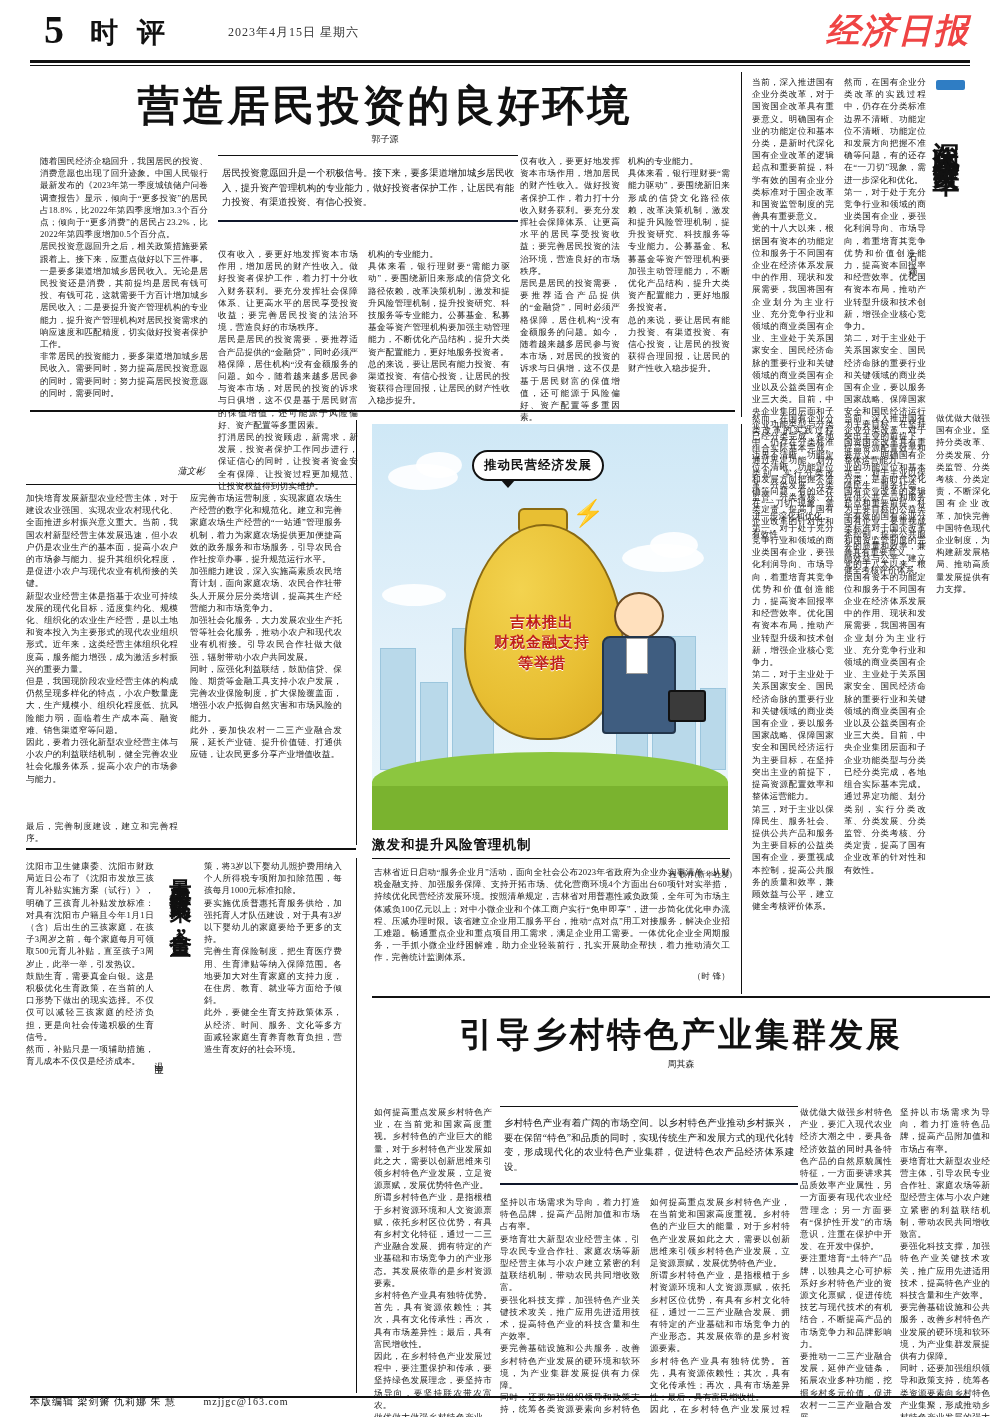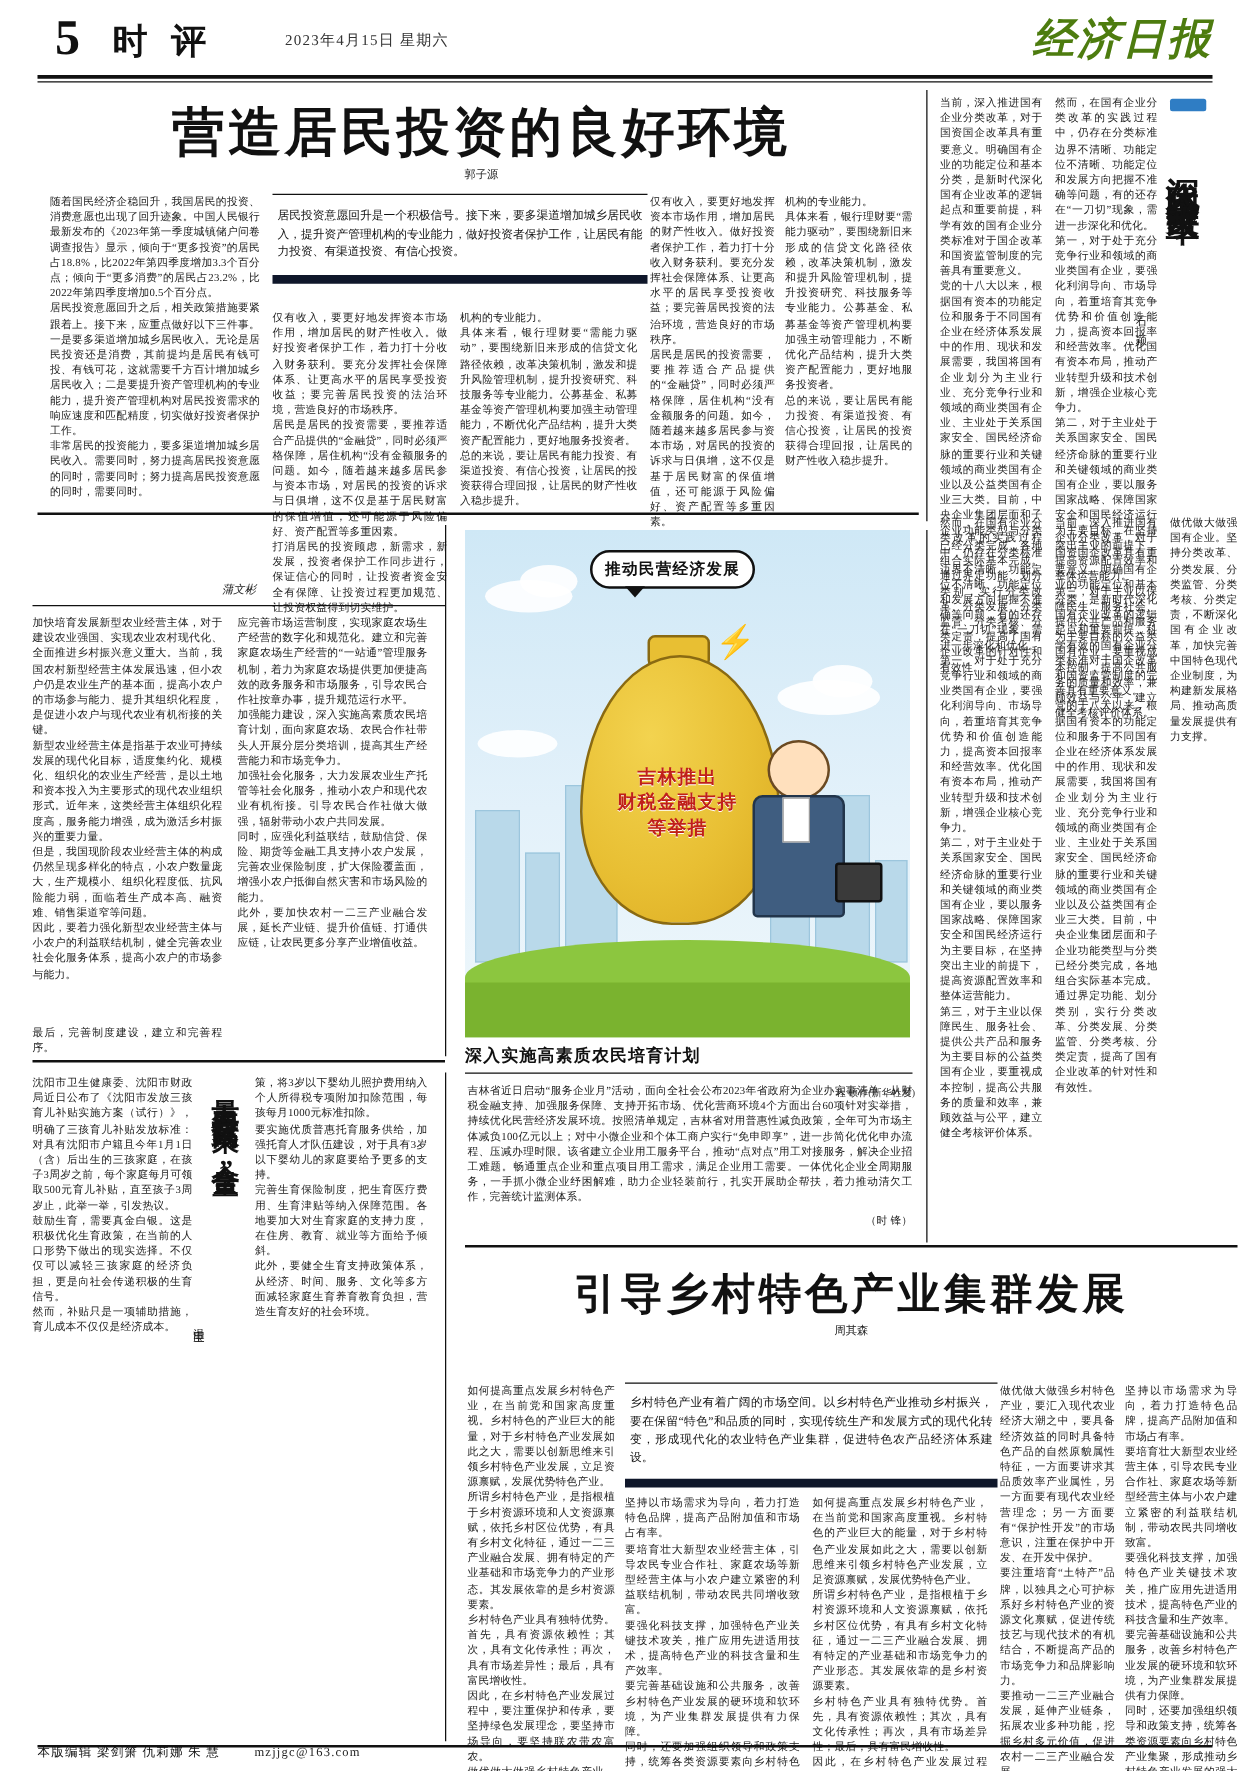--- a/index.html
+++ b/index.html
@@ -3,37 +3,37 @@
 <meta charset="utf-8">
 <style>
   html,body{margin:0;padding:0;background:#fff;}
   body{width:1000px;height:1417px;font-family:"Liberation Serif","DejaVu Serif",serif;color:#111;position:relative;overflow:hidden;}
   .page{position:relative;width:1000px;height:1417px;}
   
   .masthead{position:absolute;left:0;top:0;width:1000px;height:62px;}
   .mh-page-no{position:absolute;left:44px;top:6px;font-size:40px;font-weight:bold;font-family:"Liberation Serif",serif;}
   .mh-section{position:absolute;left:90px;top:14px;font-size:28px;font-weight:bold;letter-spacing:6px;}
   .mh-date{position:absolute;left:196px;top:24px;font-size:12px;color:#333;letter-spacing:1px;margin-left:32px;}
-  .mh-logo{position:absolute;right:30px;top:8px;font-size:34px;font-weight:bold;font-family:"Liberation Serif",serif;color:#4d7c0f;letter-spacing:2px;font-style:italic;}
+  .mh-logo{position:absolute;right:30px;top:8px;font-size:34px;font-weight:bold;font-family:"Liberation Serif",serif;color:#ef4444;letter-spacing:2px;font-style:italic;}
   .mh-rule{position:absolute;left:30px;top:60px;width:940px;height:3px;background:#111;}
   .mh-rule2{position:absolute;left:30px;top:65px;width:940px;height:1px;background:#111;}
 
   
   .vtext{font-size:8.6px;line-height:1.42;text-align:justify;color:#1a1a1a;letter-spacing:0.2px;}
   .col{position:absolute;}
   .rule-v{position:absolute;background:#111;width:1px;}
   .rule-h{position:absolute;background:#111;height:1px;}
   .thick-h{position:absolute;background:#111;height:2px;}
 
   .headline{font-weight:bold;font-family:"Liberation Serif",serif;letter-spacing:3px;}
   .byline{font-size:9px;text-align:center;color:#222;}
 
   
   .abstract{font-size:9.4px;line-height:1.55;text-align:justify;color:#111;}
-  .abs-rule{border-top:1px solid #111;border-bottom:7px solid #0f172a;}
+  .abs-rule{border-top:1px solid #111;border-bottom:2px solid #0f172a;}
 
   
   .vert-headline{writing-mode:vertical-rl;text-orientation:upright;font-size:27px;font-weight:bold;letter-spacing:4px;line-height:1.15;}
   .vert-sub{writing-mode:vertical-rl;text-orientation:upright;font-size:9px;letter-spacing:2px;}
   .badge{display:inline-block;background:#2f7dc4;color:#fff;font-size:12px;padding:3px 6px;border-radius:2px;letter-spacing:2px;writing-mode:vertical-rl;text-orientation:upright;}
 
   
   .vert-headline2{writing-mode:vertical-rl;text-orientation:upright;font-size:22px;font-weight:bold;letter-spacing:3px;line-height:1.2;}
 
   
@@ -155,36 +155,36 @@
     <div class="bldg" style="left:8px;width:34px;height:120px;"></div>
     <div class="bldg" style="left:48px;width:26px;height:86px;"></div>
     <div class="bldg" style="left:80px;width:40px;height:140px;"></div>
     <div class="bldg" style="left:244px;width:30px;height:104px;"></div>
     <div class="bldg" style="left:280px;width:42px;height:132px;"></div>
     <div class="bldg" style="left:328px;width:24px;height:80px;"></div>
 
     <div class="ground"></div>
     <div class="ground2"></div>
 
-    <div class="callout" style="left:100px;top:16px;">推动民营经济发展</div>
+    <div class="callout" style="left:100px;top:26px;">推动民营经济发展</div>
 
     <div class="bolt" style="left:200px;top:74px;">⚡</div>
 
     <div class="bag-neck" style="left:146px;top:84px;width:46px;height:22px;"></div>
     <div class="bag" style="left:92px;top:100px;width:156px;height:212px;"></div>
     <div class="bag-text" style="left:96px;top:188px;width:148px;white-space:pre-line;">吉林推出
 财税金融支持
 等举措</div>
 
     <div class="person-head" style="left:242px;top:168px;width:46px;height:44px;"></div>
     <div class="person-body" style="left:230px;top:212px;width:70px;height:94px;"></div>
     <div class="person-shirt" style="left:254px;top:214px;width:20px;height:34px;"></div>
     <div style="position:absolute;left:296px;top:266px;width:34px;height:28px;background:#3a3a3a;border:2px solid #111;border-radius:3px;"></div>
   </div>
-  <div class="col illo-caption" style="left:372px;top:836px;width:356px;">深入实施高素质农民培育计划</div>
+  <div class="col illo-caption" style="left:372px;top:836px;width:356px;">激发和提升风险管理机制</div>
   <div class="col illo-credit" style="left:660px;top:830px;width:72px;text-align:right;">程 硕作(新华社发)</div>
   <div class="rule-h" style="left:372px;top:858px;width:358px;"></div>
 
   <div class="col vtext" style="left:374px;top:866px;width:356px;height:108px;">吉林省近日启动“服务企业月”活动，面向全社会公布2023年省政府为企业办实事清单，从财税金融支持、加强服务保障、支持开拓市场、优化营商环境4个方面出台60项针对实举措，持续优化民营经济发展环境。按照清单规定，吉林省对用普惠性减负政策，全年可为市场主体减负100亿元以上；对中小微企业和个体工商户实行“免申即享”，进一步简化优化申办流程、压减办理时限。该省建立企业用工服务平台，推动“点对点”用工对接服务，解决企业招工难题。畅通重点企业和重点项目用工需求，满足企业用工需要。一体优化企业全周期服务，一手抓小微企业纾困解难，助力企业轻装前行，扎实开展助企帮扶，着力推动清欠工作，完善统计监测体系。</div>
   <div class="col vtext" style="left:374px;top:970px;width:356px;text-align:right;">（时 锋）</div>
 
   <div class="thick-h" style="left:372px;top:996px;width:618px;"></div>
 
   <div class="col headline" style="left:372px;top:1012px;width:618px;text-align:center;font-size:34px;">引导乡村特色产业集群发展</div>
   <div class="col byline" style="left:372px;top:1058px;width:618px;text-align:center;">周其森</div>

